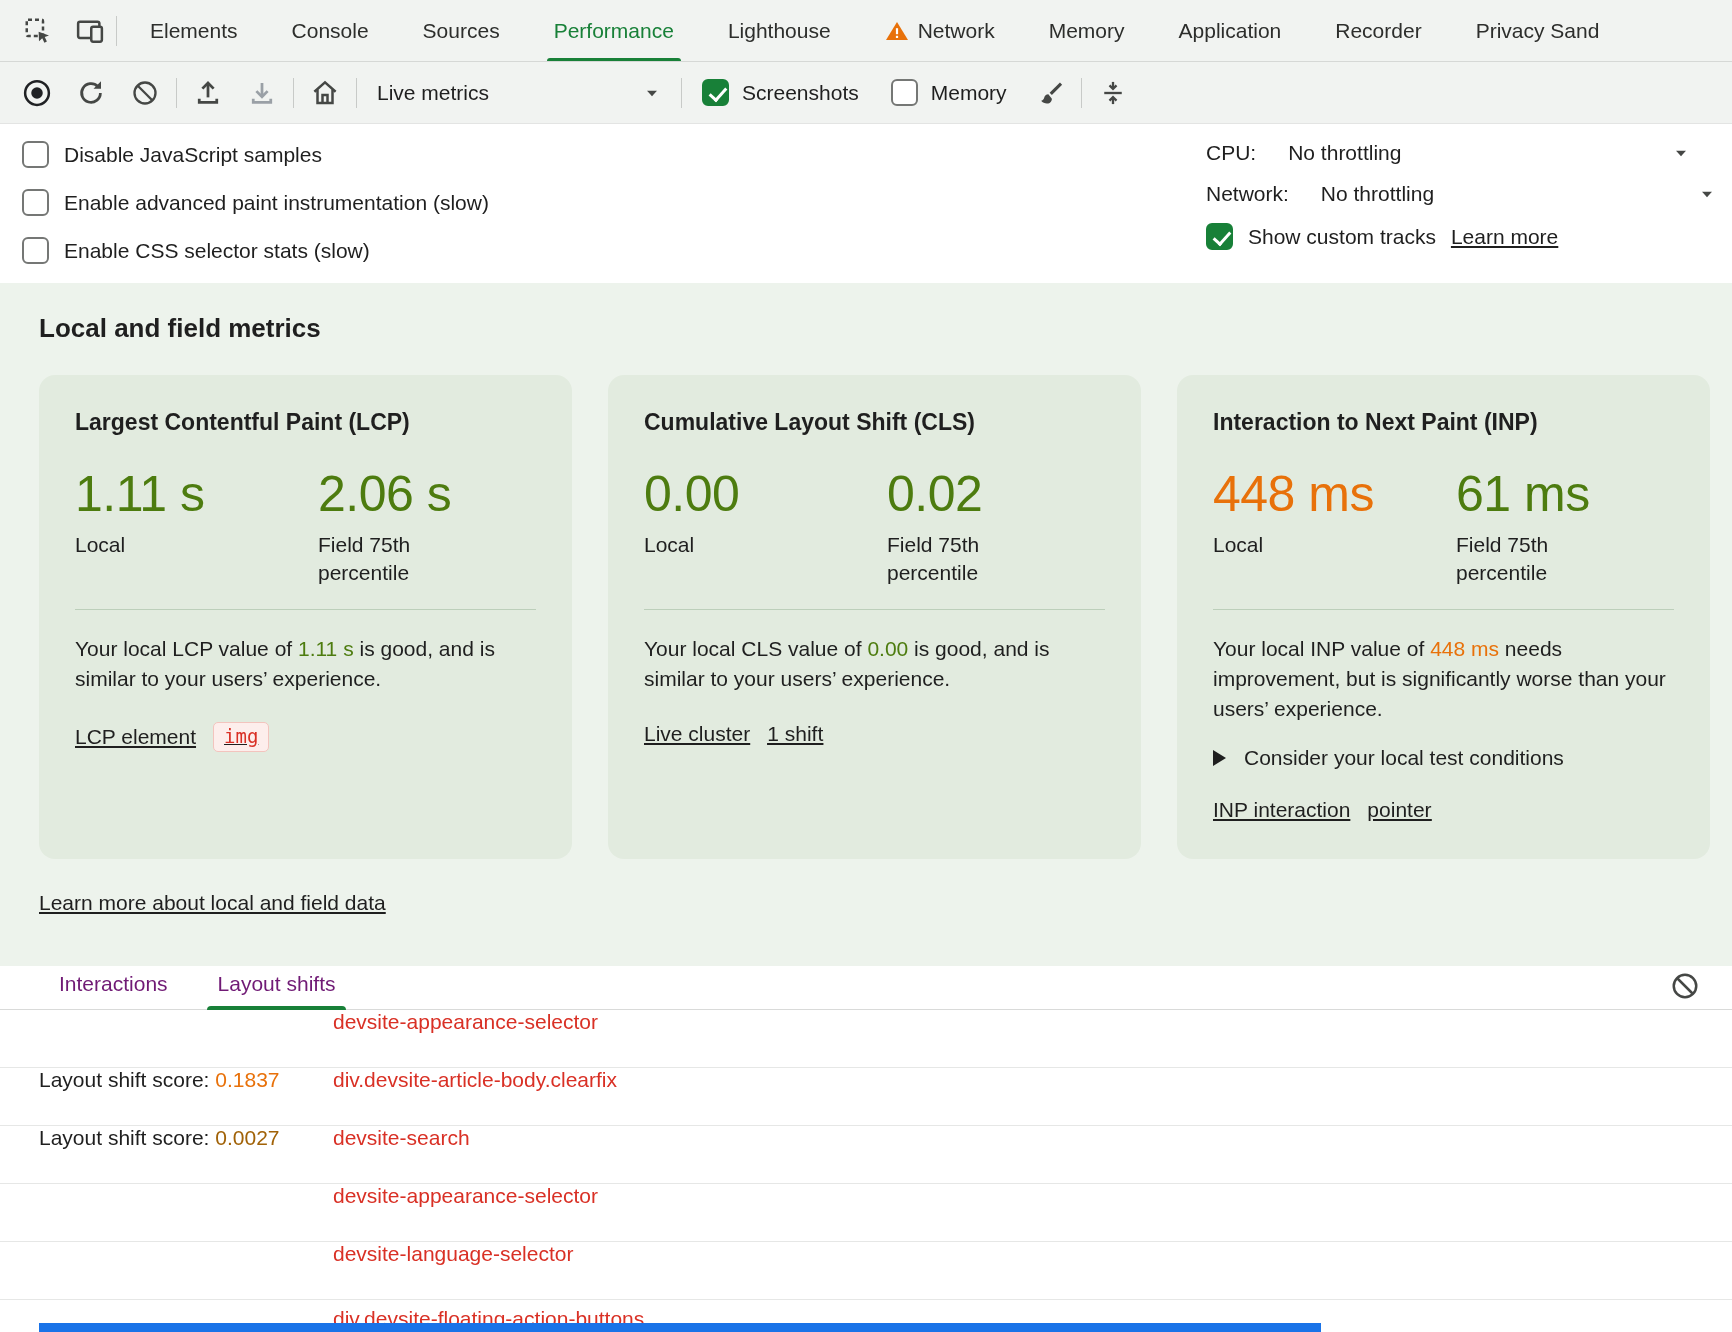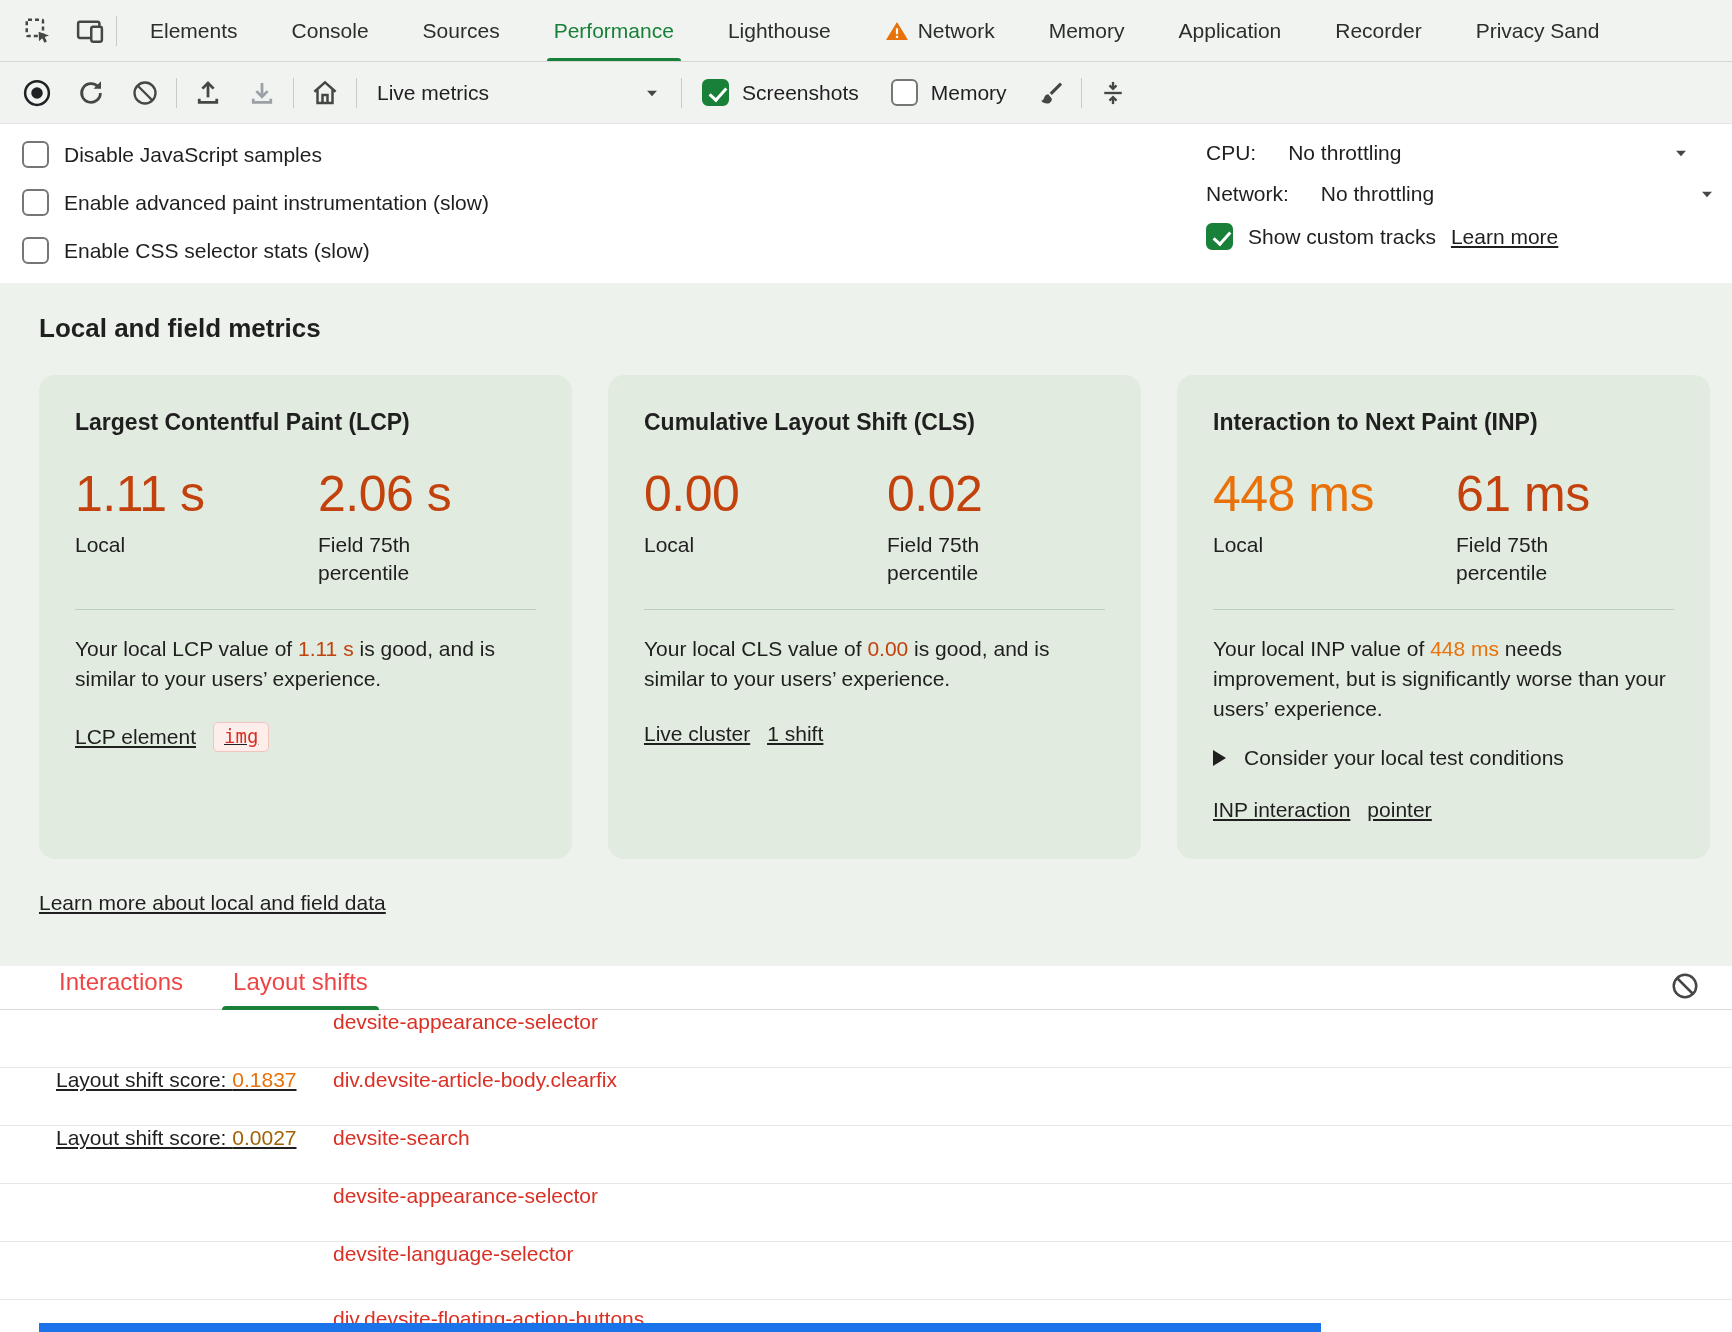--- a/index.html
+++ b/index.html
@@ -46,47 +46,47 @@
 
   
   .metrics-pane { height:683px; background:#edf3ec; padding:30px 0 0 39px; }
   .metrics-heading { font-size:26px; font-weight:700; margin-bottom:31px; }
   .cards { display:flex; gap:36px; margin-bottom:32px; }
   .card { width:533px; height:484px; background:#e2ebdf; border-radius:16px; padding:34px 36px; }
   .card-title { font-size:23px; font-weight:700; margin-bottom:32px; }
   .values { display:flex; margin-bottom:6px; }
   .value-col:first-child { width:243px; flex:none; }
   .big { font-size:50px; line-height:1.05; letter-spacing:-0.5px; }
-  .green { color:#c2410c; } .orange { color:#e8710a; }
+  .green { color:#4d7c0f; } .orange { color:#e8710a; }
   .vlabel { font-size:21px; margin-top:10px; line-height:1.35; }
   .vlabel.narrow { max-width:165px; }
   .card-divider { border:none; border-top:1px solid #bccfba; margin:22px 0 24px; }
   .card-desc { font-size:21px; line-height:1.42; margin-bottom:28px; max-width:465px; }
   .card-footer { display:flex; align-items:center; gap:17px; font-size:21px;text-decoration:underline; }
   .node-badge { color:#d93025; background:#fdeeec; border:1px solid #f3c4be; border-radius:5px;
                 padding:2px 10px 4px; font-family:"DejaVu Sans Mono", monospace; font-size:19px; }
   .expander { display:flex; align-items:center; gap:18px; font-size:21px; font-weight:500;
               margin-bottom:28px; margin-top:2px; }
   .tri-right { width:0; height:0; border-left:13px solid #1f1f1f;
                border-top:8px solid transparent; border-bottom:8px solid transparent; flex:none; }
   .pane-link { font-size:21px; }
 
   
   .log-panel { background:#fff; }
   .log-tabs { height:44px; display:flex; align-items:flex-end; padding-left:56px;
               border-bottom:1px solid #d9dad9; position:relative; }
-  .log-tab { font-size:24px; padding:0 3px 13px; margin-right:44px; position:relative; color:#ef4444; }
+  .log-tab { font-size:21px; padding:0 3px 13px; margin-right:44px; position:relative; color:#701a75; }
   .log-tab.active { font-weight:500; }
   .log-tab.active::after { content:""; position:absolute; left:-8px; right:-8px; bottom:-1px;
               height:4px; background:#188038; border-radius:4px 4px 0 0; }
   .log-clear { position:absolute; right:32px; bottom:8px; width:30px; height:30px; }
   .log-row { height:58px; display:flex; align-items:flex-start; border-bottom:1px solid #e6e7e6;
              font-size:21px; }
   .log-row.last { align-items:flex-start; padding-top:7px; border-bottom:none; }
-  .log-score { width:333px; padding-left:56px; flex:none;text-decoration:underline; }
+  .log-score { width:333px; padding-left:39px; flex:none; }
   .el-link { color:#d93025; }
   .score-good { color:#a16207; } .score-bad { color:#e8710a; }
 
   .selection-strip { position:absolute; left:39px; bottom:0; width:1282px; height:9px;
                      background:#1a73e8; z-index:5; }
 
   svg { display:block; }
 </style>
 </head>
 <body>

